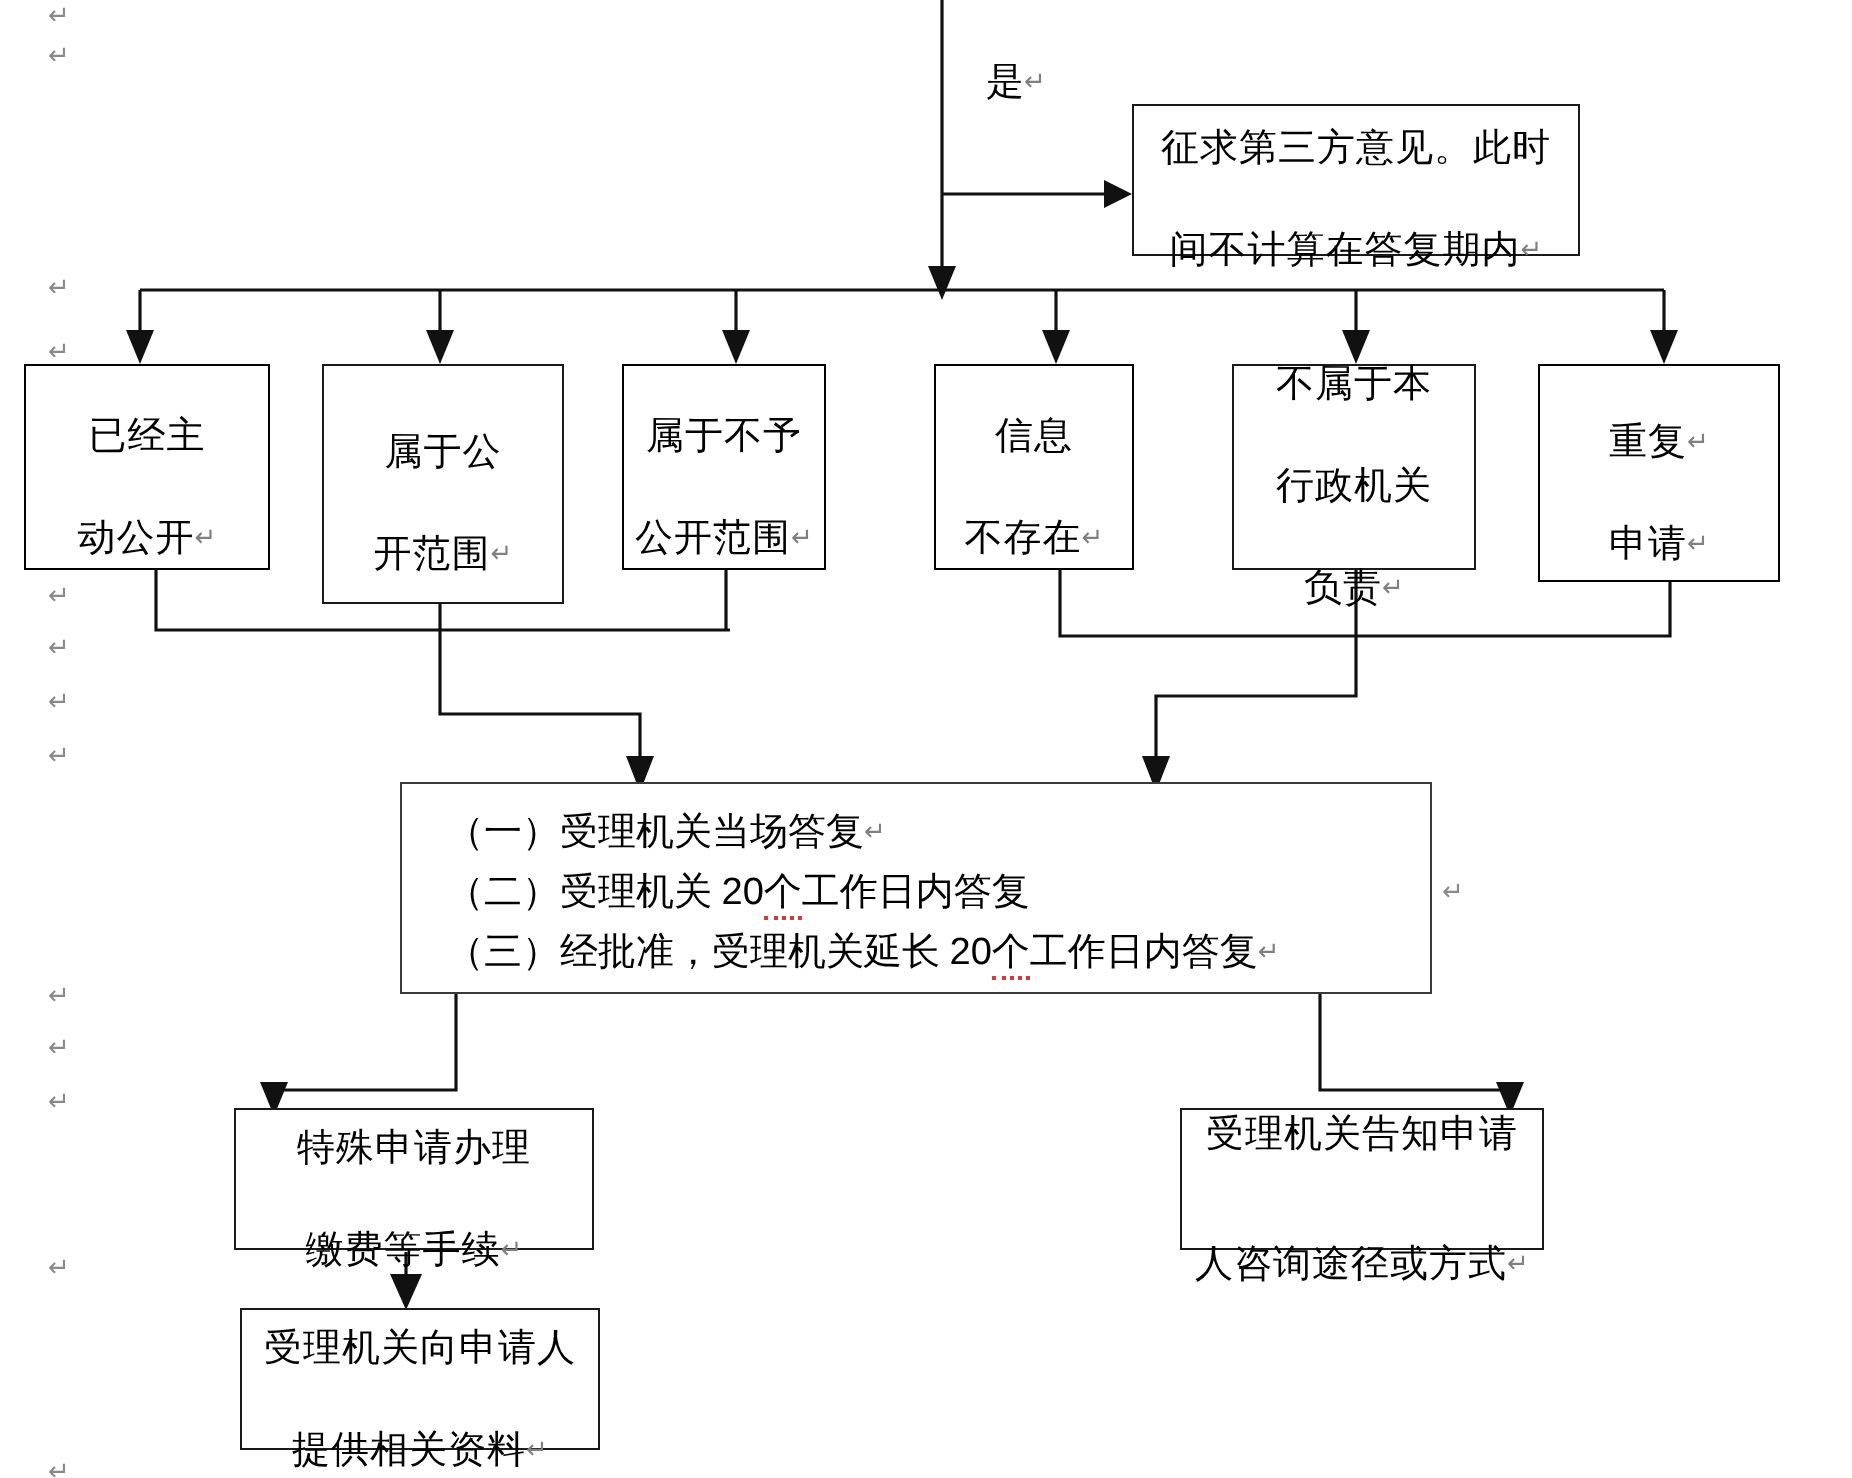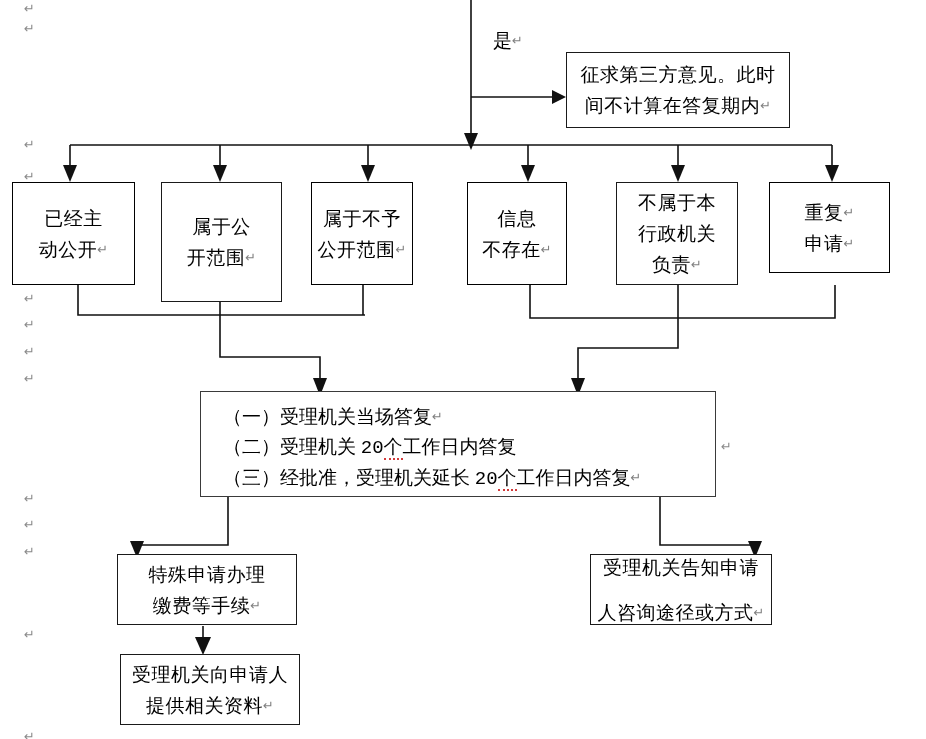--- a/index.html
+++ b/index.html
@@ -28,21 +28,21 @@
     justify-content: center;
     font-family: "Liberation Serif", "DejaVu Serif", serif;
     font-size: 19px;
     line-height: 31px;
     color: #000000;
     text-align: center;
     letter-spacing: 0.5px;
     white-space: nowrap;
   }
   .box.thick { border: 1.6px solid #1a1a1a; }
-  .box .line { display: block; }
+  .box .line { display: block; margin-top: 20px; }
   .pilcrow {
     color: #808080;
     font-size: 13px;
     font-family: "DejaVu Sans", sans-serif;
     vertical-align: 2px;
     letter-spacing: 0;
   }
   .margin-mark {
     position: absolute;
     color: #8a8a8a;
@@ -59,21 +59,21 @@
     padding: 10px 0 10px 22px;
     font-family: "Liberation Serif", "DejaVu Serif", serif;
     font-size: 19px;
     color: #000000;
     text-align: left;
   }
   .textbox .row {
     line-height: 30px;
     white-space: nowrap;
   }
-  .num { font-family: Liberation Mono, monospace; }
+  .num { font-family: Liberation Sans, sans-serif; }
   .squig {
     border-bottom: 2px dotted #d23b3b;
     padding-bottom: 1px;
   }
   .label-yes {
     position: absolute;
     font-family: "Liberation Serif", "DejaVu Serif", serif;
     font-size: 19px;
     color: #000000;
     white-space: nowrap;
@@ -172,21 +172,21 @@
     <span class="line">信息</span>
     <span class="line"><span>不存在</span><span class="pilcrow">↵</span></span>
   </div>
 
   <div class="box thick" style="left:616px; top:182px; width:122px; height:103px;">
     <span class="line">不属于本</span>
     <span class="line">行政机关</span>
     <span class="line"><span>负责</span><span class="pilcrow">↵</span></span>
   </div>
 
-  <div class="box" style="left:769px; top:182px; width:121px; height:91px;">
+  <div class="box" style="left:769px; top:182px; width:121px; height:109px;">
     <span class="line"><span>重复</span><span class="pilcrow">↵</span></span>
     <span class="line"><span>申请</span><span class="pilcrow">↵</span></span>
   </div>
 
   <div class="textbox" style="left:200px; top:391px; width:516px; height:106px;">
     <div class="row">
       <span>（一）受理机关当场答复</span><span class="pilcrow">↵</span>
     </div>
     <div class="row">
       <span>（二）受理机关 </span><span class="num">20</span><span class="squig">个</span><span>工作日内答复</span>

